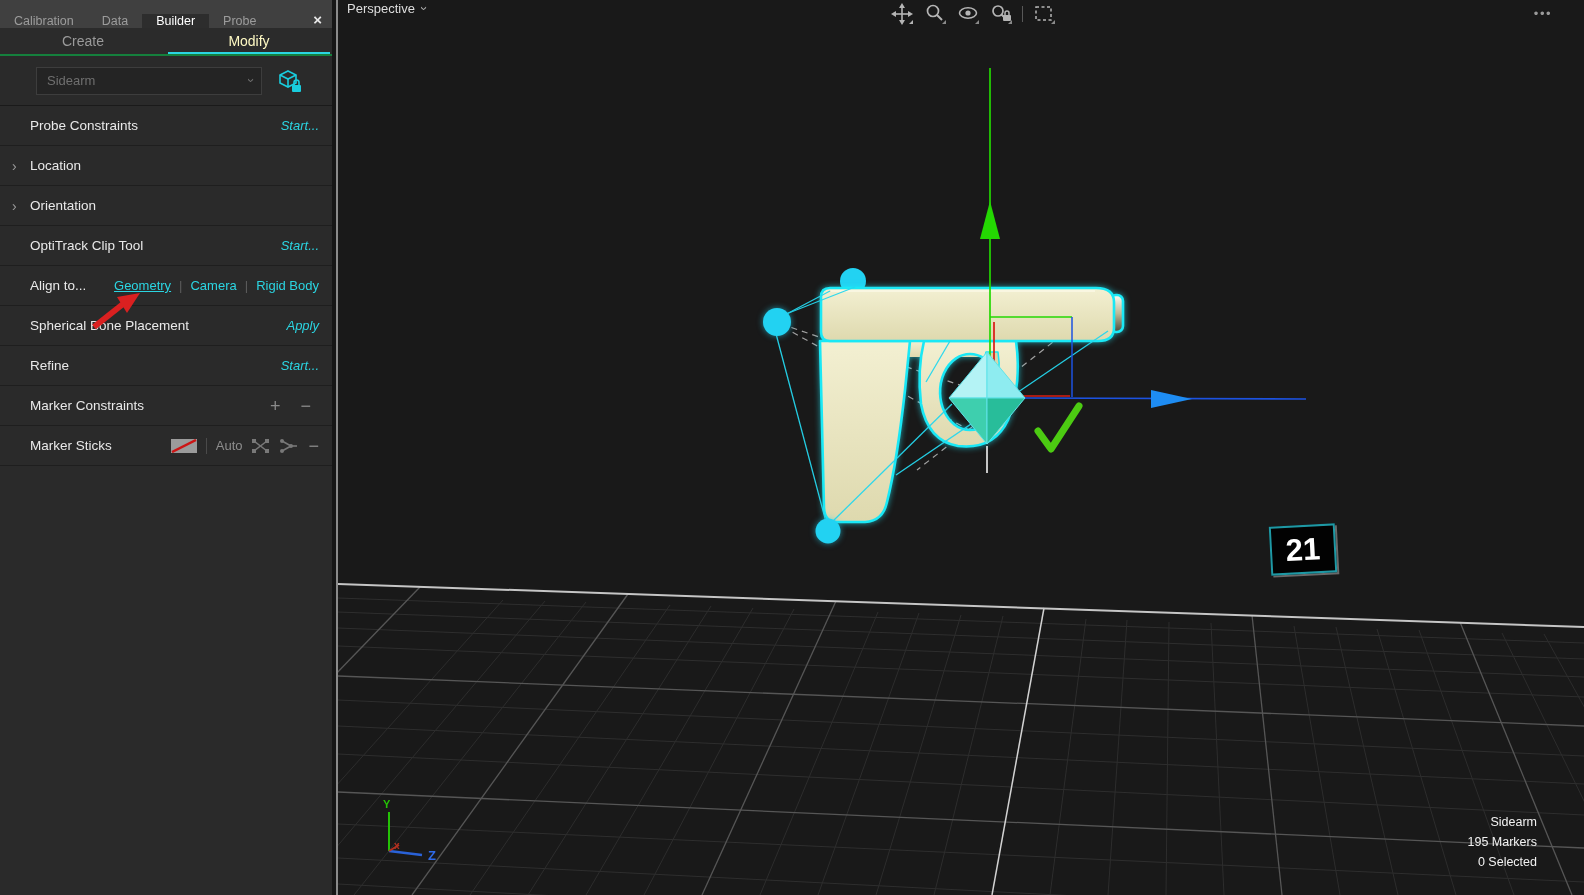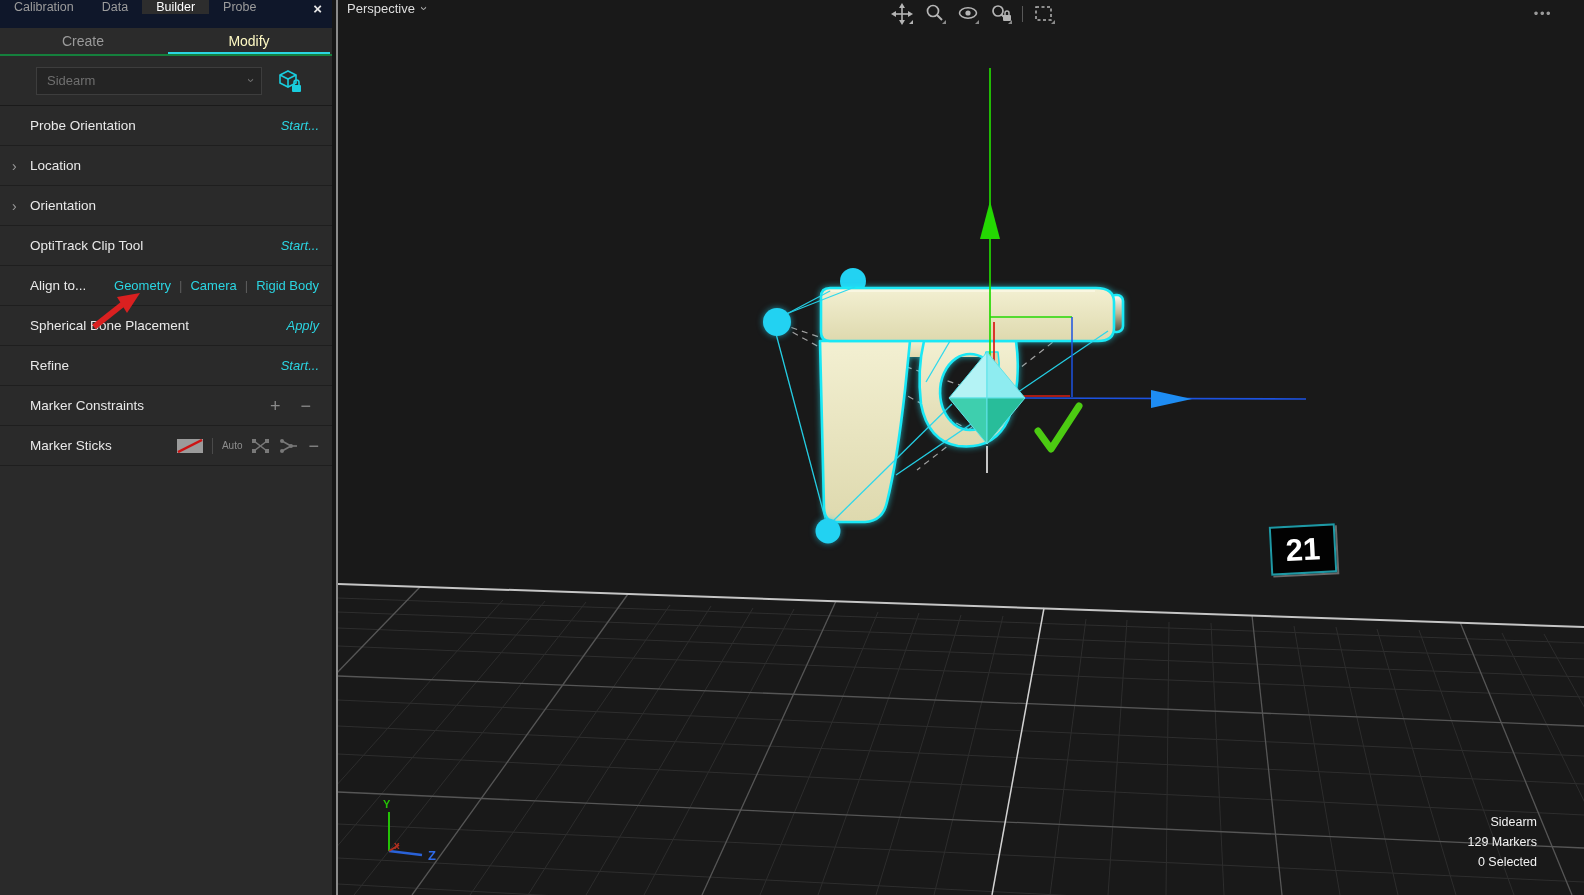--- a/index.html
+++ b/index.html
@@ -5,21 +5,21 @@
   * { margin:0; padding:0; box-sizing:border-box; }
   html,body { width:1584px; height:895px; background:#101010; overflow:hidden;
               font-family:"Liberation Sans", sans-serif; }
   #app { position:relative; width:1584px; height:895px; }
 
   
   .panel { position:absolute; left:0; top:0; width:336px; height:895px;
            background:#2a2a2a; border-right:4px solid #161616; display:flex; flex-direction:column; }
   .vdivider { position:absolute; left:336px; top:0; width:2px; height:895px; background:#8a8a8a; z-index:5; }
 
-  .tabstrip { height:28px; background:#0f172a; display:flex; align-items:flex-start; flex:0 0 auto; }
+  .tabstrip { height:28px; background:#404040; display:flex; align-items:flex-end; flex:0 0 auto; }
   .tab { padding:0 14px; display:flex; align-items:center; font-size:12.5px; color:#9c9c9c; cursor:default; }
   .tab.active { background:#2d2d2d; color:#ffffff; }
   .tab-close { margin-left:auto; padding:0 10px; display:flex; align-items:center;
                color:#e8e8e8; font-size:15px; font-weight:bold; }
 
   .subtabs { height:28px; background:#2b2b2b; display:flex; border-bottom:2px solid #15803d; flex:0 0 auto; }
   .subtab { flex:1; display:flex; align-items:center; justify-content:center;
             font-size:14px; color:#9a9a9a; position:relative; }
   .subtab.active { color:#fef9c3; }
   .subtab.active::after { content:""; position:absolute; left:2px; right:2px; bottom:0; height:2px; background:#2bd5e2; }
@@ -34,29 +34,29 @@
 
   .rows { flex:0 0 auto; }
   .row { height:40px; border-bottom:1px solid #1e1e1e; display:flex; align-items:center;
          padding:0 13px 0 30px; position:relative; background:#2a2a2a; }
   .row-label { color:#e9e9e9; font-size:13.5px; }
   .row-chev { position:absolute; left:12px; top:50%; transform:translateY(-50%);
               color:#9a9a9a; font-size:14px; }
   .row-action { margin-left:auto; color:#2bd5e2; font-size:13px;font-style:italic; }
   .align-links { margin-left:auto; display:flex; align-items:center; gap:8px; }
   .align-link { color:#2bd5e2; font-size:13px; }
-  .align-link.underlined { }
+  .align-link.underlined { text-decoration:underline; }
   .link-sep { color:#5c5c5c; font-size:13px; }
   .mc-icons { margin-left:auto; display:flex; align-items:center; gap:20px; padding-right:8px; }
   .glyph-btn { color:#8a8a8a; font-size:18px; line-height:1; }
   .sticks-controls { margin-left:auto; display:flex; align-items:center; gap:9px; }
   .stick-swatch { width:26px; height:14px; background:#9b9b9b; position:relative; overflow:hidden; }
   .stick-swatch svg { position:absolute; inset:0; }
   .mini-sep { width:1px; height:16px; background:#4a4a4a; }
-  .auto-label { color:#8d8d8d; font-size:10px; }
+  .auto-label { color:#8d8d8d; font-size:13px; }
   .panel-fill { flex:1; background:#2a2a2a; }
 
   .annotation-arrow { position:absolute; left:0; top:0; width:336px; height:895px;
                       pointer-events:none; z-index:6; }
 
   
   .viewport { position:absolute; left:338px; top:0; width:1246px; height:895px;
               background:#191919; overflow:hidden; }
   .scene { position:absolute; left:0; top:0; }
 
@@ -115,21 +115,21 @@
             <rect x="15" y="17" width="9" height="7" rx="1" fill="#19ccdd"></rect>
             <path d="M 17 17 v-2.5 a2.5,2.5 0 0 1 5,0 v2.5" fill="none" stroke="#19ccdd" stroke-width="1.6"></path>
           </g>
         </svg>
       </div>
     </div>
 
     <div class="rows">
 
       <div class="row">
-        <span class="row-label">Probe Orientation</span>
+        <span class="row-label">Probe Constraints</span>
         <span class="row-action">Start...</span>
       </div>
 
       <div class="row">
         <span class="row-chev">›</span>
         <span class="row-label">Location</span>
       </div>
 
       <div class="row">
         <span class="row-chev">›</span>
@@ -414,17 +414,17 @@
         </svg>
       </div>
     </div>
 
     <div class="overflow-menu">•••</div>
 
     <div class="badge21">21</div>
 
     <div class="vp-status">
       <div>Sidearm</div>
-      <div>129 Markers</div>
+      <div>195 Markers</div>
       <div>0 Selected</div>
     </div>
   </div>
 </div>
 
 </body></html>

